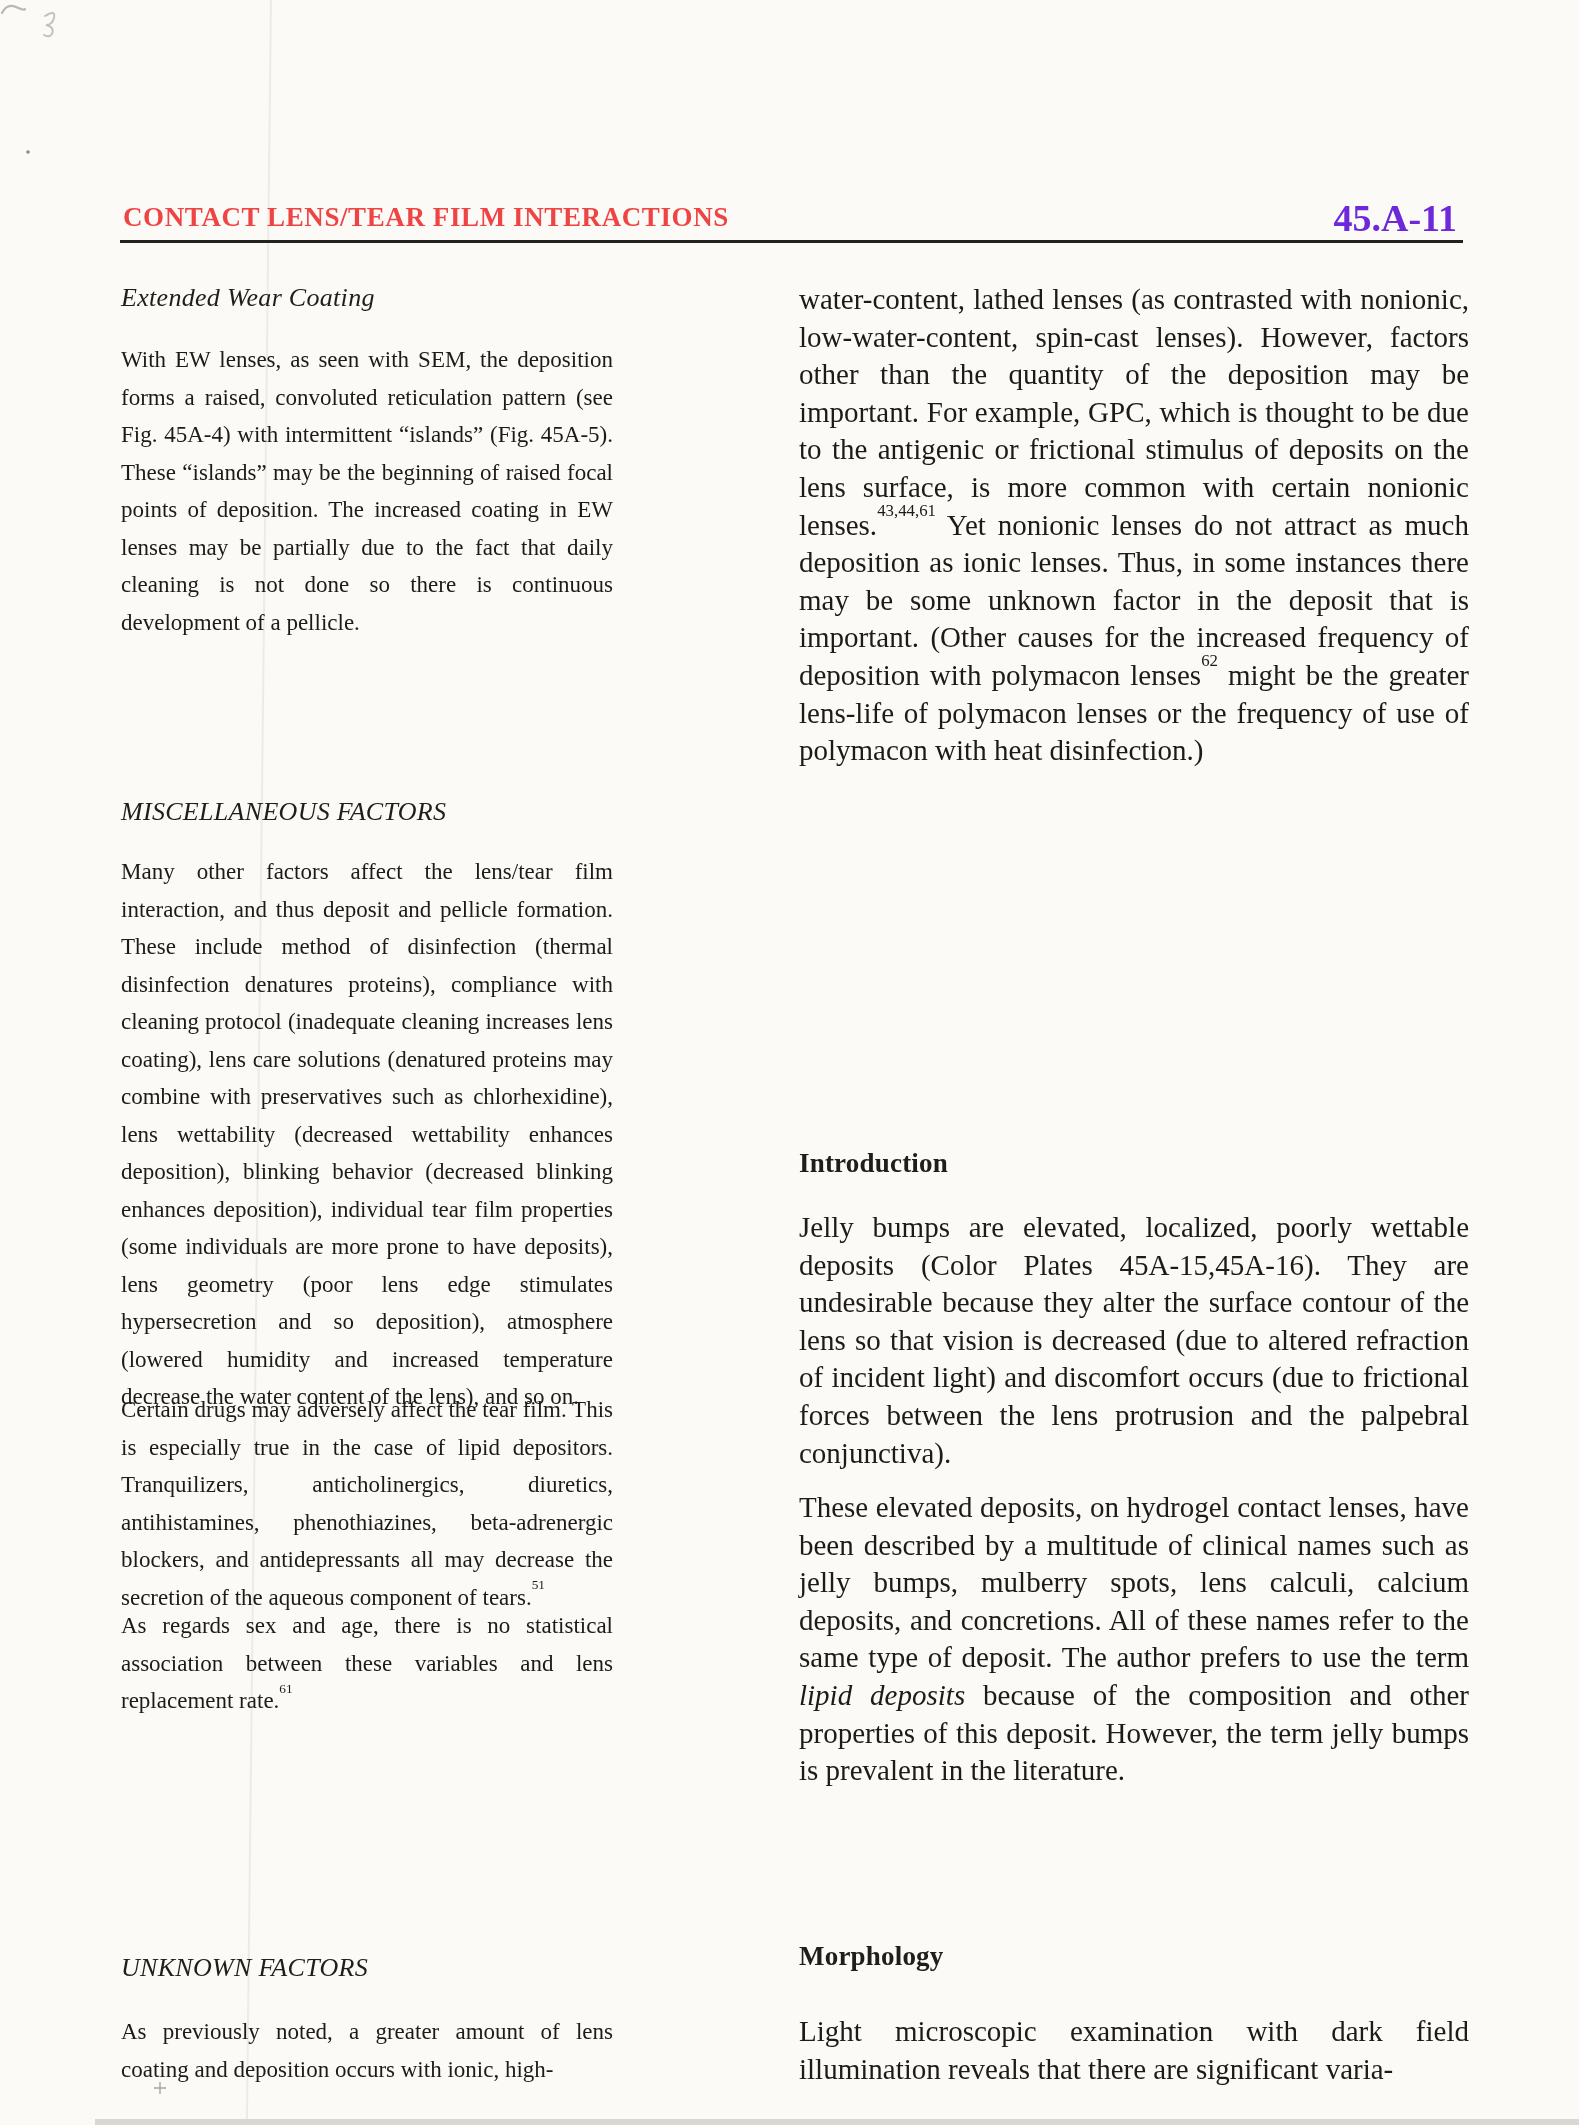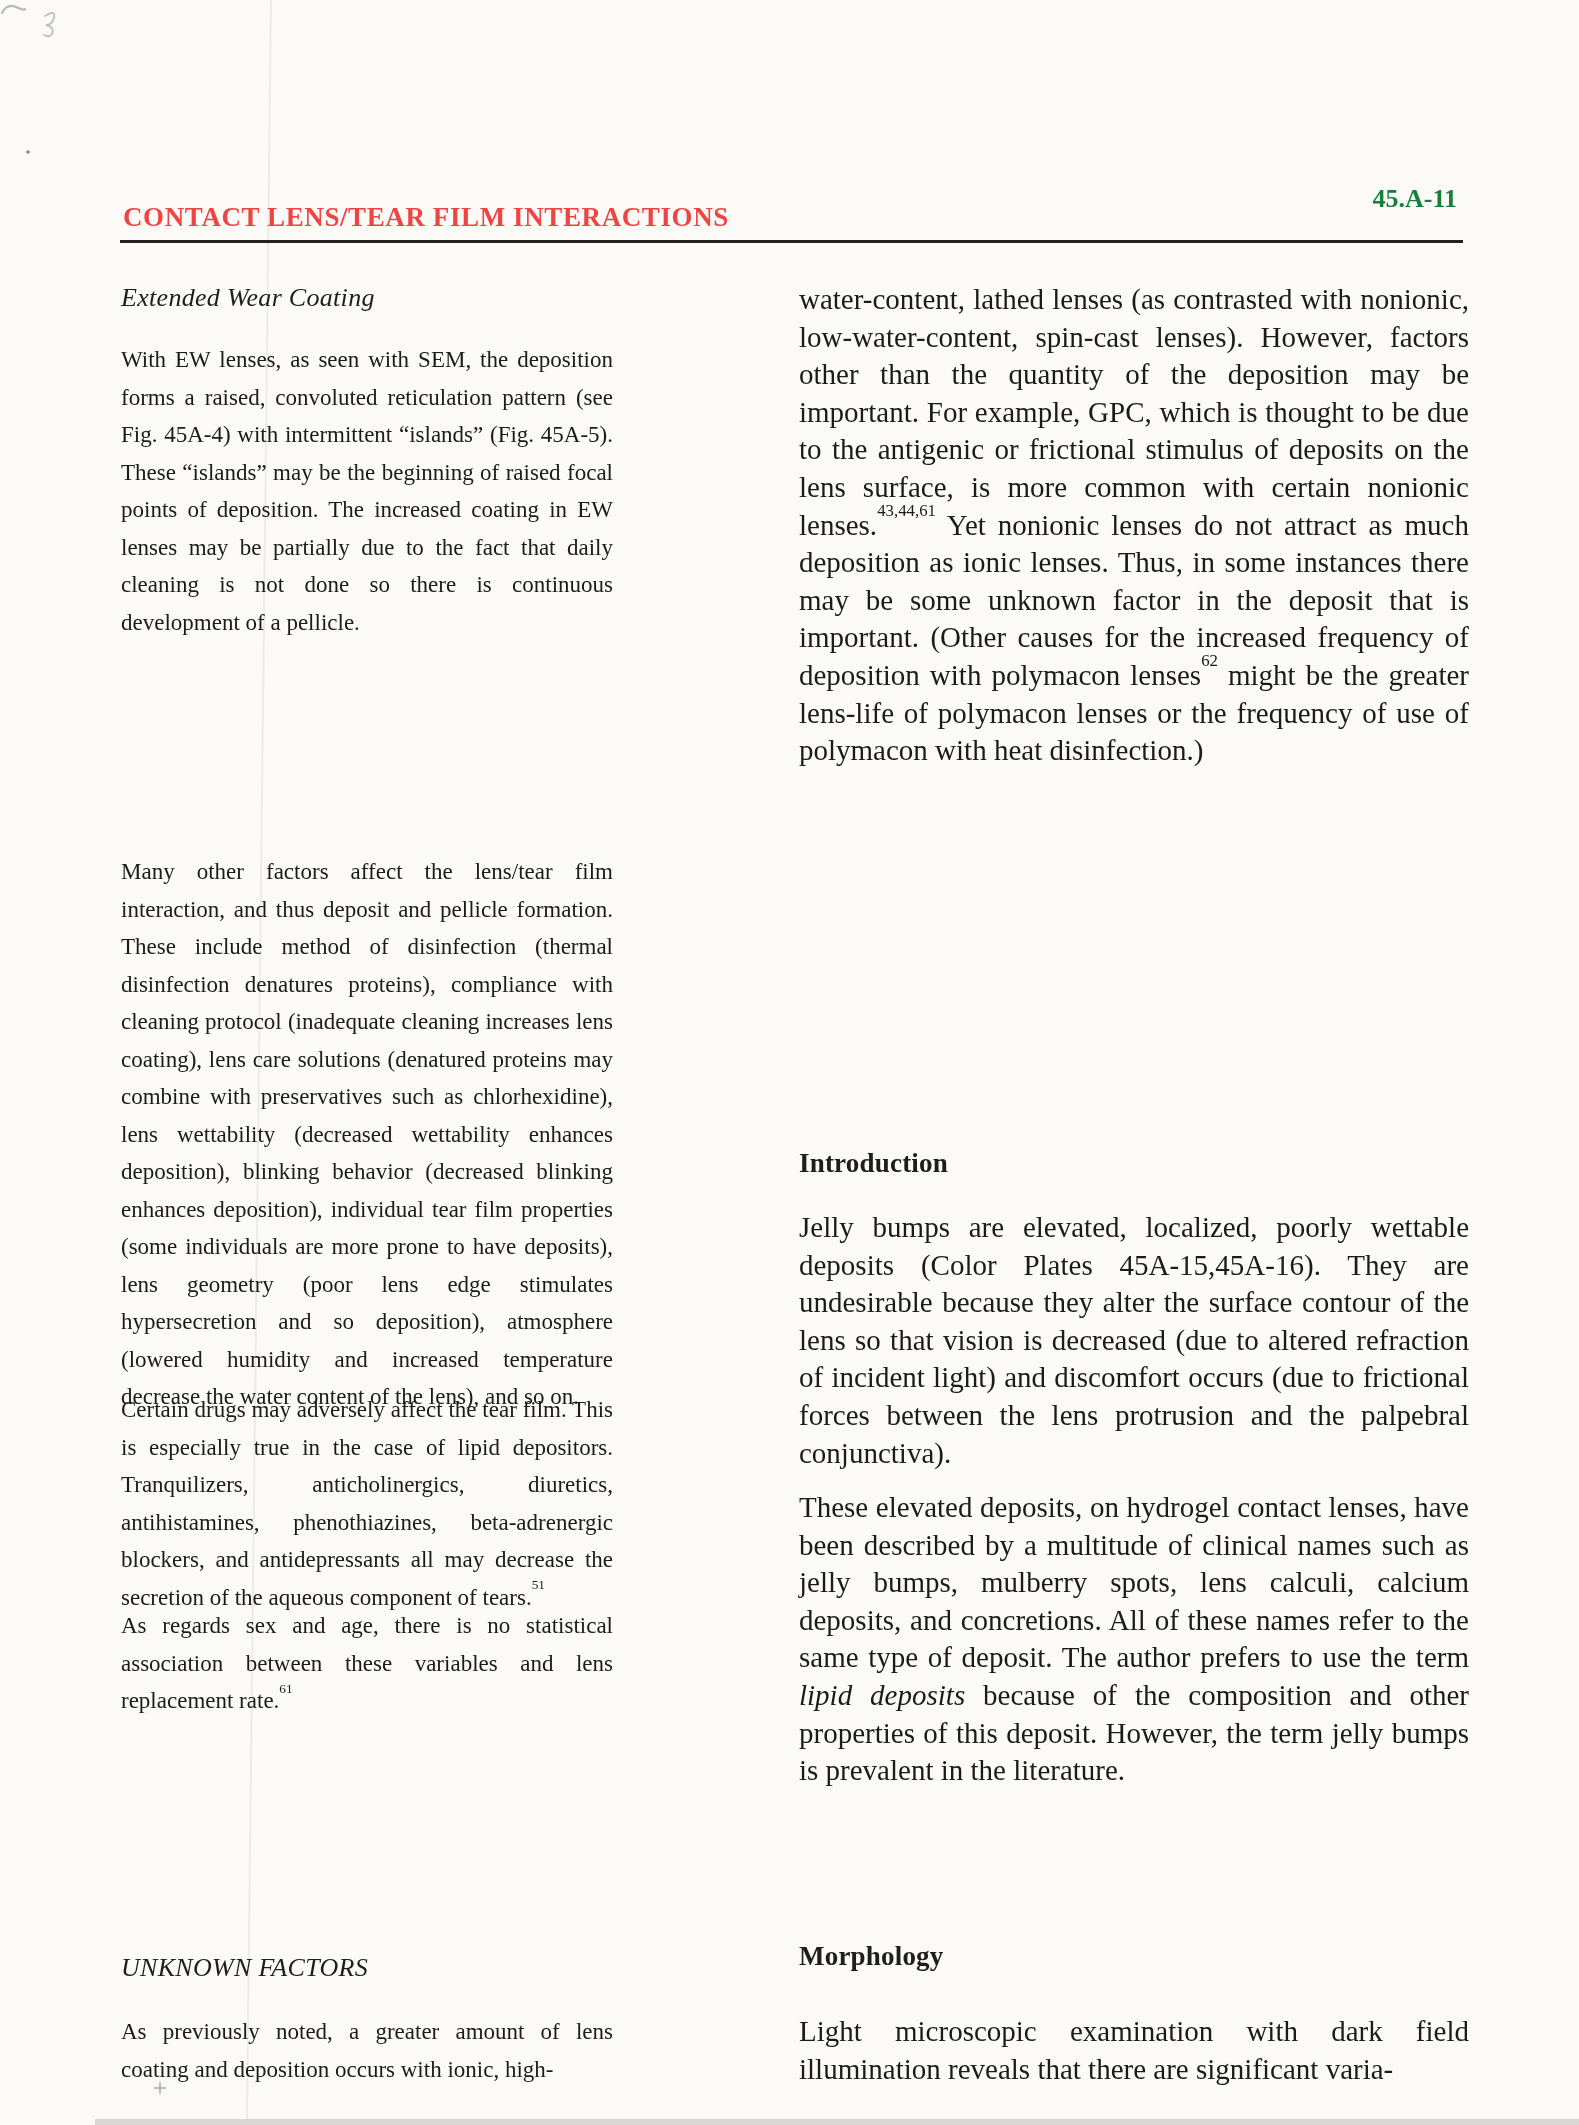--- a/index.html
+++ b/index.html
@@ -20,22 +20,22 @@
     position:absolute;left:95px;top:2119px;width:1484px;height:6px;
     background:#d8d7d3;
   }
   
   .running-head{
     position:absolute;left:123px;top:202px;
     font-size:27px;font-weight:700;letter-spacing:0.6px;
     color:#ef4444;white-space:nowrap;
   }
   .folio{
-    position:absolute;left:1327px;top:184px;width:130px;
-    font-size:26px;font-weight:700;text-align:right;color:#15803d;
+    position:absolute;left:1327px;top:196px;width:130px;
+    font-size:38px;font-weight:700;text-align:right;color:#6d28d9;
   }
   .head-rule{
     position:absolute;left:120px;top:240px;width:1343px;height:3px;
     background:#242220;
   }
   
   .col{position:absolute;top:0;height:2125px;}
   .col-left{left:121px;width:492px;}
   .col-right{left:799px;width:670px;}
   .block{position:absolute;left:0;right:0;}
@@ -79,20 +79,21 @@
     <path d="M8,2 L8,14 M2,8 L14,8" fill="none" stroke="#a6a5a2" stroke-width="1.4"></path>
   </svg>
 
   <div class="running-head">CONTACT LENS/TEAR FILM INTERACTIONS</div>
   <div class="folio">45.A-11</div>
   <div class="head-rule"></div>
 
   <div class="col col-left">
     <div class="block h-italic" style="top:283px">Extended Wear Coating</div>
     <div class="block body-text" style="top:341px"><span>With EW lenses, as seen with SEM, the deposition forms a raised, convoluted reticulation pattern (see Fig. 45A-4) with intermittent “islands” (Fig. 45A-5). These “islands” may be the beginning of raised focal points of deposition. The increased coating in EW lenses may be partially due to the fact that daily cleaning is not done so there is continuous development of a pellicle.</span></div>
+    <div class="block h-italic" style="top:797px">MISCELLANEOUS FACTORS</div>
     <div class="block body-text" style="top:853px"><span>Many other factors affect the lens/tear film interaction, and thus deposit and pellicle formation. These include method of disinfection (thermal disinfection denatures proteins), compliance with cleaning protocol (inadequate cleaning increases lens coating), lens care solutions (denatured proteins may combine with preservatives such as chlorhexidine), lens wettability (decreased wettability enhances deposition), blinking behavior (decreased blinking enhances deposition), individual tear film properties (some individuals are more prone to have deposits), lens geometry (poor lens edge stimulates hypersecretion and so deposition), atmosphere (lowered humidity and increased temperature decrease the water content of the lens), and so on.</span></div>
     <div class="block body-text" style="top:1391px"><span>Certain drugs may adversely affect the tear film. This is especially true in the case of lipid depositors. Tranquilizers, anticholinergics, diuretics, antihistamines, phenothiazines, beta-adrenergic blockers, and antidepressants all may decrease the secretion of the aqueous component of tears.</span><sup>51</sup></div>
     <div class="block body-text" style="top:1607px"><span>As regards sex and age, there is no statistical association between these variables and lens replacement rate.</span><sup>61</sup></div>
     <div class="block h-italic" style="top:1953px">UNKNOWN FACTORS</div>
     <div class="block body-text" style="top:2013px"><span>As previously noted, a greater amount of lens coating and deposition occurs with ionic, high-</span></div>
   </div>
 
   <div class="col col-right">
     <div class="block body-text" style="top:281px"><span>water-content, lathed lenses (as contrasted with nonionic, low-water-content, spin-cast lenses). However, factors other than the quantity of the deposition may be important. For example, GPC, which is thought to be due to the antigenic or frictional stimulus of deposits on the lens surface, is more common with certain nonionic lenses.</span><sup>43,44,61</sup><span> Yet nonionic lenses do not attract as much deposition as ionic lenses. Thus, in some instances there may be some unknown factor in the deposit that is important. (Other causes for the increased frequency of deposition with polymacon lenses</span><sup>62</sup><span> might be the greater lens-life of polymacon lenses or the frequency of use of polymacon with heat disinfection.)</span></div>
     <div class="block h-bold" style="top:1148px">Introduction</div>

